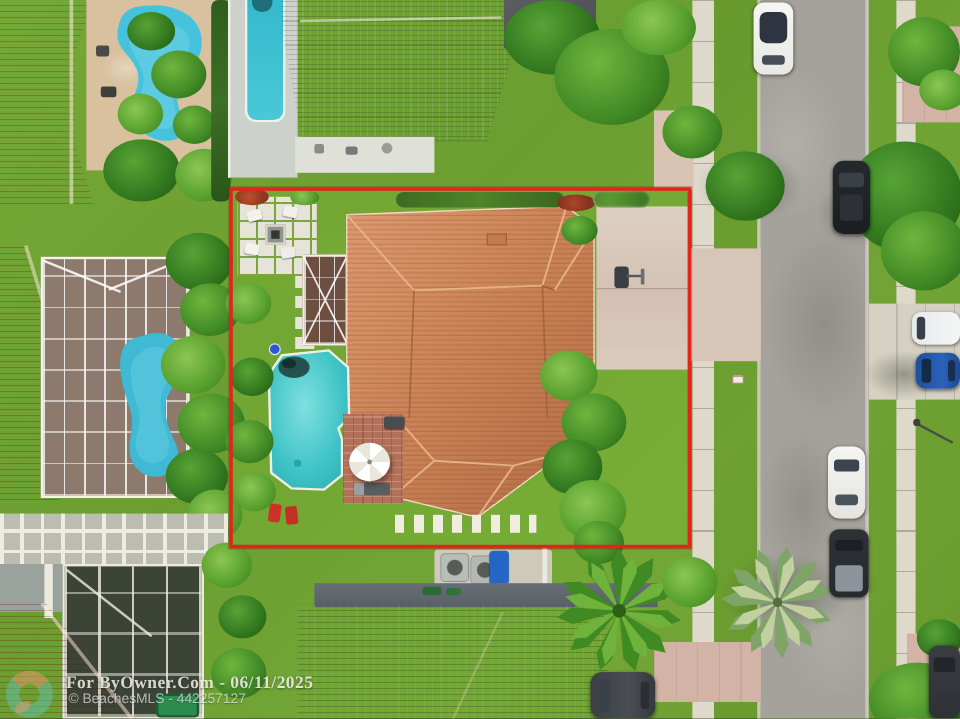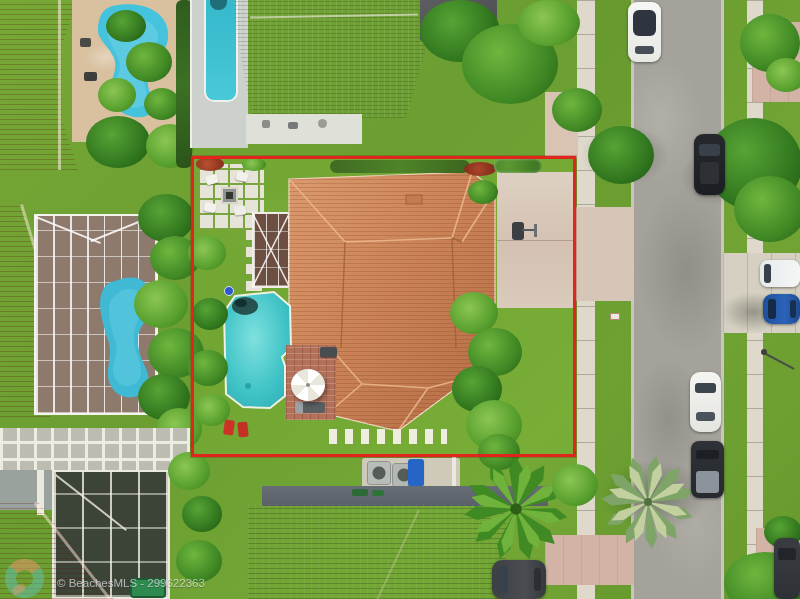--- a/index.html
+++ b/index.html
@@ -438,15 +438,16 @@
     <div class="glass" style="left:5px;top:30px;width:23px;height:22px;background:#8d939a;border-radius:3px;"></div>
   </div>
   <div class="abs car" style="left:774px;top:538px;width:26px;height:61px;background:linear-gradient(180deg,#393c40,#2e3135);border-radius:8px;">
     <div class="glass" style="left:4px;top:10px;width:18px;height:12px;background:#22252a;"></div>
   </div>
 
   <div class="redline"></div>
 
   <div class="wm-logo"></div>
   <div class="abs" style="left:12px;top:585px;width:14px;height:8px;background:#e5986b;opacity:.5;border-radius:50% 50% 50% 10%;transform:rotate(-25deg);"></div>
-  <div class="wm-text2">© BeachesMLS - 299622363</div>
+  <div class="wm-text1">For ByOwner.Com - 06/11/2025</div>
+  <div class="wm-text2">© BeachesMLS - 442257127</div>
 
 </div>
 
 </body></html>

